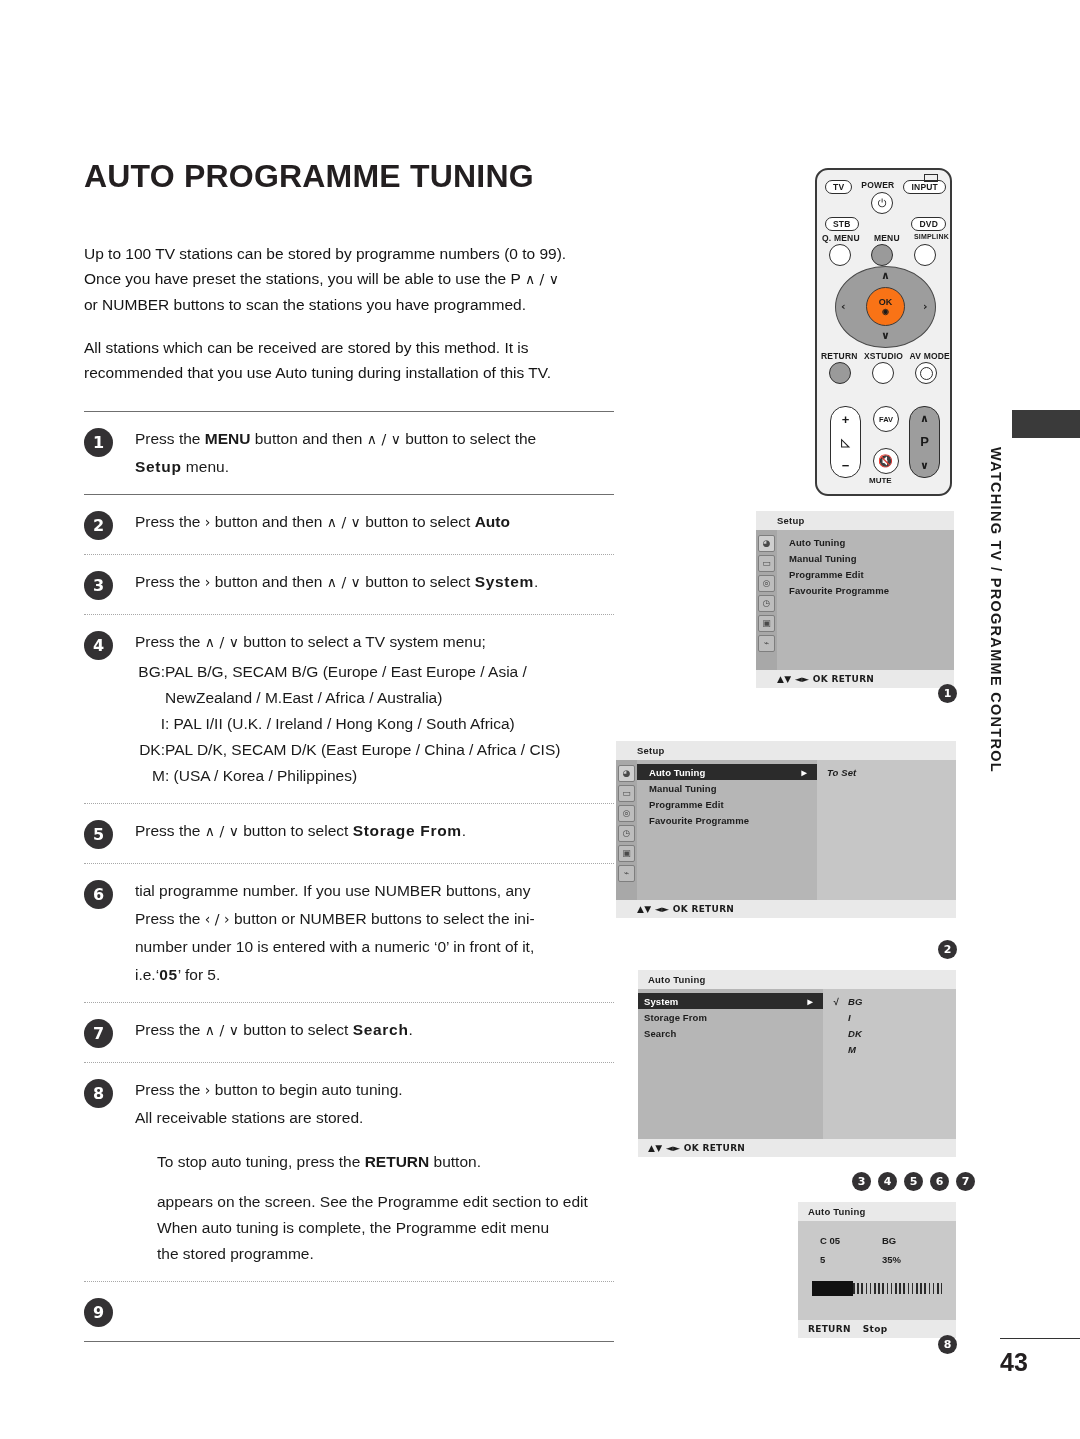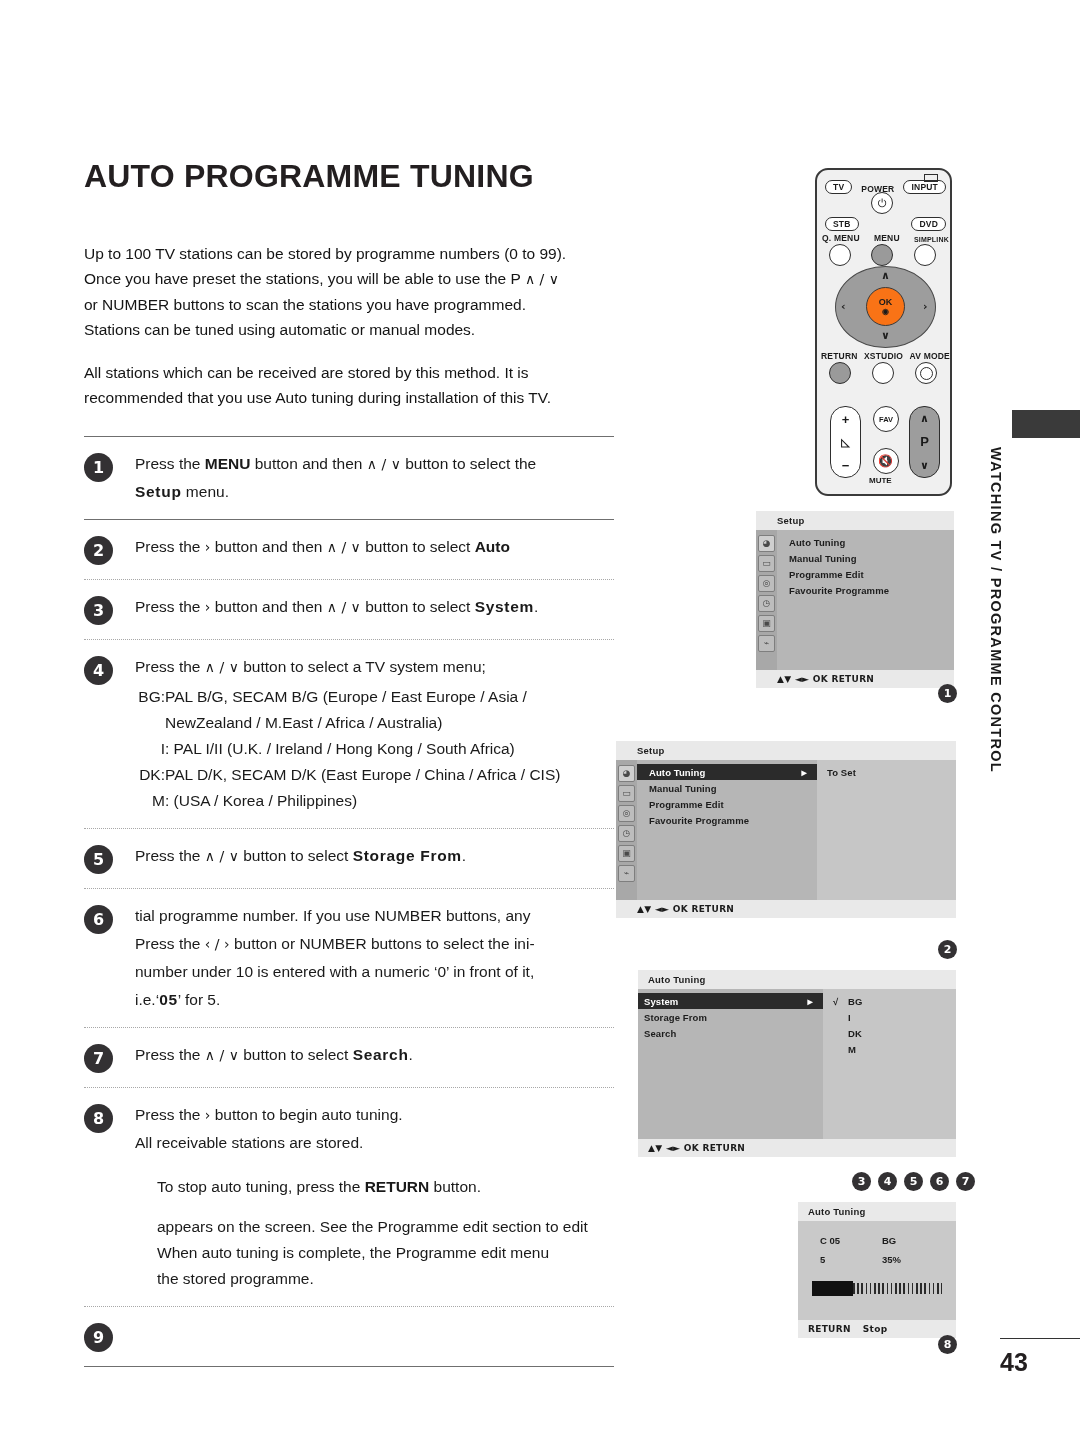--- a/index.html
+++ b/index.html
@@ -55,21 +55,21 @@
   .note-block p { margin:0; }
 
   
   .right-col { position:absolute; left:600px; top:0; width:480px; height:1439px; }
 
   
   .remote {
     position:absolute; left:215px; top:168px; width:137px; height:328px;
     background:#f0f0f0; border:2.5px solid #3a3a3a; border-radius:13px;
   }
-  .rm-row { position:absolute; display:flex; align-items:flex-end; }
+  .rm-row { position:absolute; display:flex; align-items:flex-start; }
   .pill {
     border:1.6px solid #2e2e2e; border-radius:9px; background:#fff;
     font-size:8.5px; font-weight:bold; color:#1a1a1a;
     padding:1px 7px; letter-spacing:.2px;
   }
   .rlabel { font-size:8.5px; font-weight:bold; color:#1a1a1a; letter-spacing:.2px; }
   .rcirc { border:1.6px solid #2e2e2e; border-radius:50%; background:#fff; }
   .rcirc.grey { background:#9a9a9a; }
 
   .dpad { position:absolute; left:18px; top:96px; width:101px; height:82px; }
@@ -114,21 +114,21 @@
   .osd-list { flex:1 1 auto; padding:4px 0 0 0; }
   .osd-item {
     font-size:9.5px; font-weight:bold; color:#1c1c1c;
     padding:2.5px 8px 2.5px 12px; display:flex; justify-content:space-between;
     letter-spacing:.1px;
   }
   .osd-item.sel { background:#2b2b2b; color:#ffffff; }
   .osd-right { flex:0 0 auto; background:#c6c6c6; padding:4px 0 0 0; }
   .osd-right-item {
     font-size:9.5px; font-weight:bold; color:#1c1c1c;
-    padding:2.5px 10px 2.5px 10px; display:flex; gap:7px; letter-spacing:.1px;
+    padding:2.5px 10px 2.5px 10px; display:flex; gap:7px; letter-spacing:.1px;font-style:italic;
   }
   .osd-foot {
     background:#e9e9e9; color:#1c1c1c; font-size:9px; font-weight:bold;
     padding:4px 0 4px 21px; letter-spacing:.3px;
     font-family:"DejaVu Sans", sans-serif;
   }
 
   
   .prog-body { background:#c9c9c9; padding:14px 0 12px 0; }
   .prog-row { display:flex; font-size:9.5px; font-weight:bold; color:#1c1c1c; padding:0 0 0 22px; }
@@ -172,21 +172,20 @@
 
 <div class="left-col">
 
   <h1 class="page-title">AUTO PROGRAMME TUNING</h1>
 
   <p class="intro-p">
     <span>Up to 100 TV stations can be stored by programme numbers (0 to 99).</span><br>
     <span>Once you have preset the stations, you will be able to use the P</span>
     <span class="arr">∧ / ∨</span><br>
     <span>or NUMBER buttons to scan the stations you have programmed.</span><br>
-    <span>Stations can be tuned using automatic or manual modes.</span>
   </p>
 
   <p class="intro-p last">
     <span>All stations which can be received are stored by this method. It is</span><br>
     <span>recommended that you use Auto tuning during installation of this TV.</span>
   </p>
 
   <hr class="rule-solid">
 
   <div class="step">

